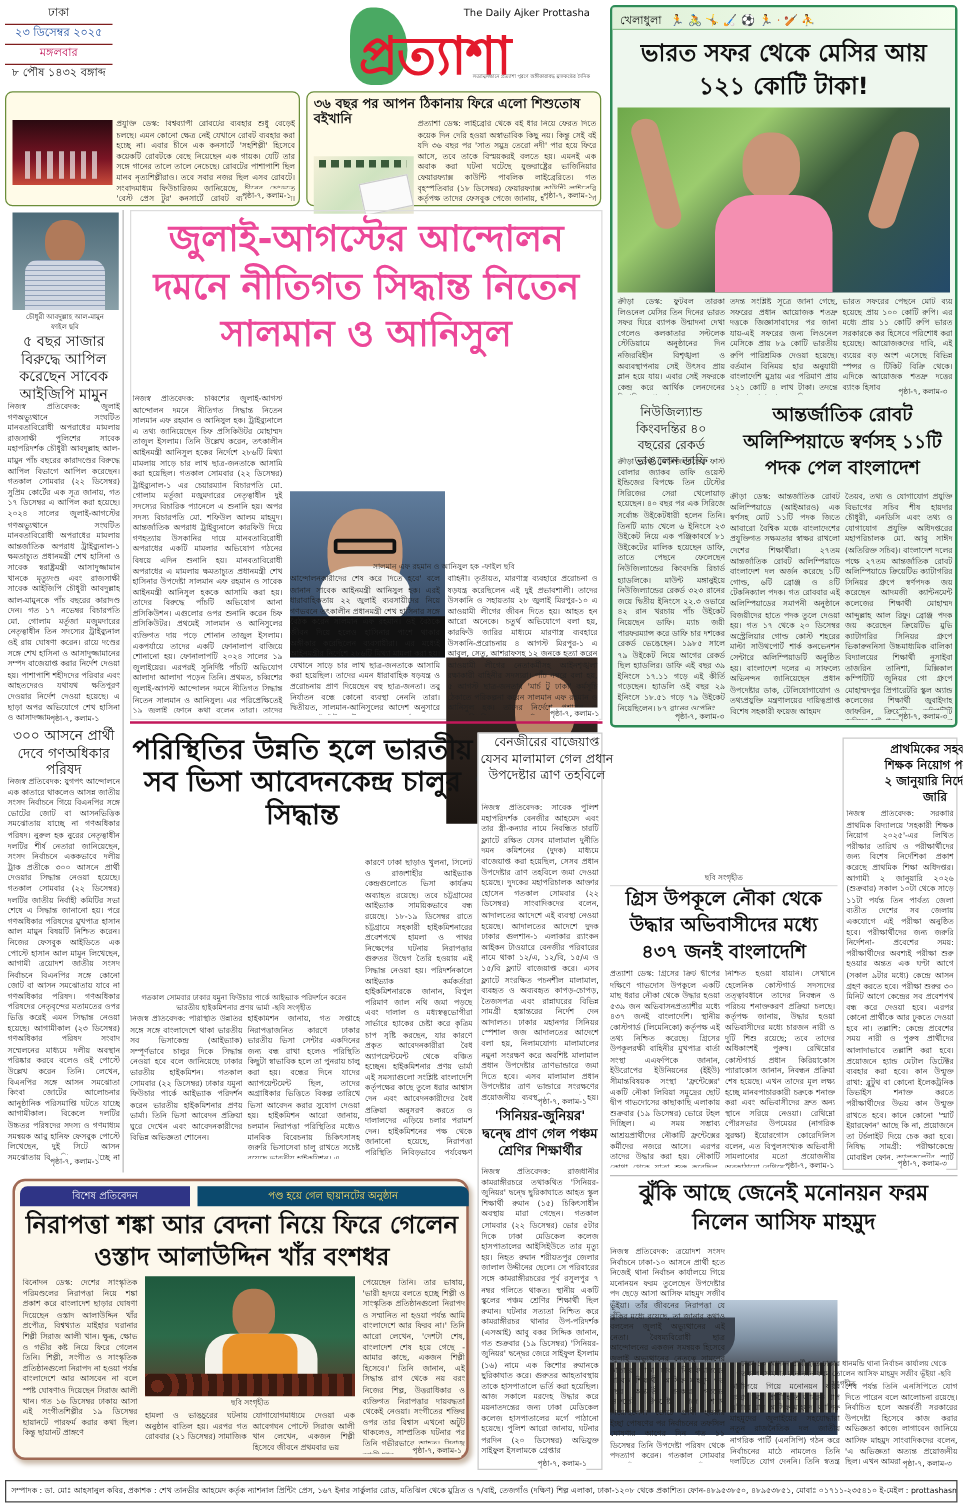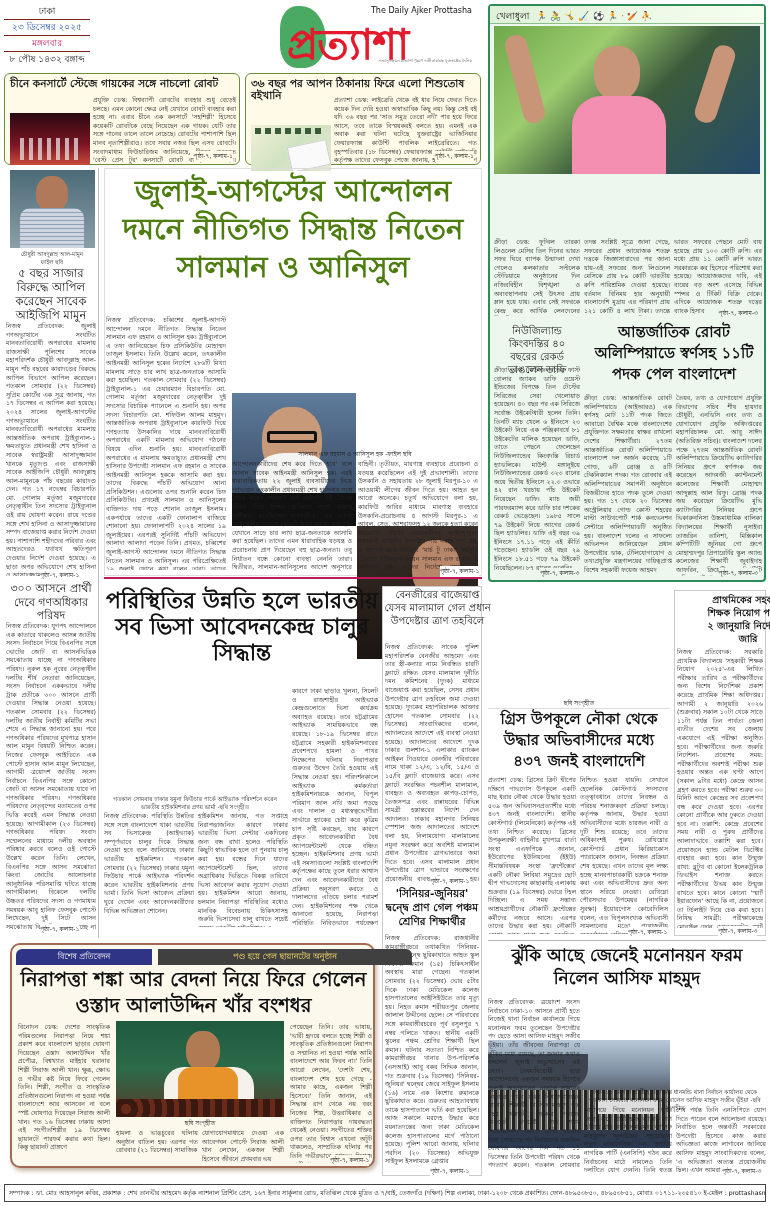--- a/index.html
+++ b/index.html
@@ -21,42 +21,41 @@
 #logo .en{position:absolute;right:0;top:0;font-size:8px;color:#111}
 #logo .tag{position:absolute;right:0;top:52px;font-size:4px;color:#444}
 
 .box{border:1px solid #6b8e3a;border-radius:6px;background:#fffbe8}
 #sports{left:488px;top:4px;width:278px;height:578px;border:2px solid #2e8b57;background:#eef7ee;border-radius:4px}
 #sports-bar{height:18px;background:linear-gradient(90deg,#dff0d8,#f6fff0);border-bottom:1px solid #8bbf8b;font-size:9px;padding:3px 6px;color:#111}
 #sports-bar span.ic{color:#e0662a;margin-left:4px;font-size:9px;letter-spacing:3px}
 
 #special{left:10px;top:943px;width:365px;height:225px;border:2px solid #a06a55;border-radius:10px;background:#fdf8ec;box-shadow:2px 3px 4px #c9b9a8}
 #special .tab1{position:absolute;left:4px;top:4px;width:136px;height:16px;background:#2f3486;color:#fff;font-size:8px;text-align:center;line-height:16px;border-radius:6px 0 0 0}
-#special .tab2{position:absolute;left:146px;top:4px;width:254px;height:16px;background:#404040;color:#ffe26a;font-size:8px;text-align:center;line-height:16px;border-radius:0 6px 0 0}
+#special .tab2{position:absolute;left:146px;top:4px;width:217px;height:16px;background:#0c4a6e;color:#ffe26a;font-size:8px;text-align:center;line-height:16px;border-radius:0 6px 0 0}
 #footer{left:4px;top:1184px;width:762px;height:18px;border:1px solid #444;font-size:6.2px;line-height:16px;padding:0 4px;white-space:nowrap;overflow:hidden}
 </style>
 </head>
 <body>
 
 <div id="date-box" class="abs">
   <div>ঢাকা</div>
   <div style="color:#1e4fa3">২৩ ডিসেম্বর ২০২৫</div>
   <div style="color:#c2185b">মঙ্গলবার</div>
   <div>৮ পৌষ ১৪৩২ বঙ্গাব্দ</div>
 </div>
 
 <div id="logo" class="abs">
   <div class="map"></div>
   <span class="w2">প্রত্যাশা</span>
   <span class="en">The Daily Ajker Prottasha</span>
   <span class="tag">সত্যানুসন্ধানে প্রত্যাশা পূরণে অঙ্গীকারাবদ্ধ মুক্তকণ্ঠের দৈনিক</span>
 </div>
 
 <div class="abs box" style="left:4px;top:73px;width:236px;height:92px">
-  <div class="hl" style="font-size:10.5px;text-align:left;padding:3px 5px 2px;font-weight:bold">চীনে কনসার্টে স্টেজে গায়কের সঙ্গে নাচলো রোবট</div>
   <div class="photo abs" style="left:5px;top:22px;width:80px;height:52px;background:linear-gradient(180deg,#2a0a10,#7a1424 60%,#c84a3a)">
     <div class="abs" style="left:10px;top:25px;width:60px;height:22px;background:repeating-linear-gradient(90deg,#eee 0 4px,transparent 4px 9px);opacity:.7"></div>
   </div>
   <div class="body-text abs" style="left:88px;top:22px;width:143px;height:68px">
     <span>প্রযুক্তি ডেস্ক: বিশ্বব্যাপী রোবটের ব্যবহার শুধু বেড়েই চলছে। এমন কোনো ক্ষেত্র নেই যেখানে রোবট ব্যবহার করা হচ্ছে না। এবার চীনে এক কনসার্টে 'সহশিল্পী' হিসেবে কয়েকটি রোবটকে বেছে নিয়েছেন এক গায়ক। যেটি তার সঙ্গে গানের তালে তালে নেচেছে। রোবটের পাশাপাশি ছিল মানব নৃত্যশিল্পীরাও। তবে সবার নজর ছিল এসব রোবটে। সংবাদমাধ্যম ফিউচারিজম জানিয়েছে, চীনের চেংডুতে 'বেস্ট প্রেস টুর' কনসার্টে রোবট ব্যবহার করা হয়। রোবটগুলোর শরীরে পরানো হয়েছে পোশাক। যা এগুলোকে আরো আকর্ষণীয় করে</span>
   </div>
   <span class="abs" style="right:6px;bottom:2px;font-size:6px;background:#fffbe8">পৃষ্ঠা-৭, কলাম-১</span>
 </div>
 
 <div class="abs box" style="left:245px;top:73px;width:236px;height:92px">
@@ -86,21 +85,21 @@
 </div>
 <span class="abs" style="left:40px;top:570px;font-size:6px;background:#fff">পৃষ্ঠা-৭, কলাম-১</span>
 
 <div class="hl abs" style="left:6px;top:582px;width:90px;font-size:11px;line-height:13.5px">৩০০ আসনে প্রার্থী দেবে গণঅধিকার পরিষদ</div>
 <div class="body-text abs" style="left:6px;top:622px;width:90px;height:308px">
   <span>নিজস্ব প্রতিবেদক: যুগপৎ আন্দোলনে এক কাতারে থাকলেও আসন্ন জাতীয় সংসদ নির্বাচনে গিয়ে বিএনপির সঙ্গে ভোটের জোট বা আসনভিত্তিক সমঝোতায় যাচ্ছে না গণঅধিকার পরিষদ। নুরুল হক নুরের নেতৃত্বাধীন দলটির শীর্ষ নেতারা জানিয়েছেন, সংসদ নির্বাচনে এককভাবে দলীয় ট্রাক প্রতীকে ৩০০ আসনে প্রার্থী দেওয়ার সিদ্ধান্ত নেওয়া হয়েছে। গতকাল সোমবার (২২ ডিসেম্বর) দলটির জাতীয় নির্বাহী কমিটির সভা শেষে এ সিদ্ধান্ত জানানো হয়। পরে গণঅধিকার পরিষদের মুখপাত্র হাসান আল মামুন বিষয়টি নিশ্চিত করেন। নিজের ফেসবুক আইডিতে এক পোস্টে হাসান আল মামুন লিখেছেন, আগামী ত্রয়োদশ জাতীয় সংসদ নির্বাচনে বিএনপির সঙ্গে কোনো জোট বা আসন সমঝোতায় যাবে না গণঅধিকার পরিষদ। গণঅধিকার পরিষদের নেতৃবৃন্দের মতামতের ওপর ভিত্তি করেই এমন সিদ্ধান্ত নেওয়া হয়েছে। আগামীকাল (২৩ ডিসেম্বর) গণঅধিকার পরিষদ সংবাদ সম্মেলনের মাধ্যমে দলীয় অবস্থান পরিষ্কার করবে বলেও ওই পোস্টে উল্লেখ করেন তিনি। লেখেন, বিএনপির সঙ্গে আসন সমঝোতা কিংবা জোটের আলোচনার আনুষ্ঠানিক পরিসমাপ্তি ঘটতে যাচ্ছে আগামীকাল। বিকেলে দলটির উচ্চতর পরিষদের সদস্য ও গণমাধ্যম সমন্বয়ক আবু হানিফ ফেসবুক পোস্টে লিখেছেন, দুই সিটে আসন সমঝোতায় বিএনপির সঙ্গে যাচ্ছে না গণঅধিকার</span>
 </div>
 <span class="abs" style="left:40px;top:924px;font-size:6px;background:#fff">পৃষ্ঠা-৭, কলাম-১</span>
 
 <div class="abs" style="left:104px;top:168px;width:378px;height:408px;border:1px solid #ddd"></div>
-<div class="hl abs" style="left:108px;top:172px;width:370px;font-size:29px;line-height:38px;color:#4d7c0f;font-weight:bold">জুলাই-আগস্টের আন্দোলন দমনে নীতিগত সিদ্ধান্ত নিতেন সালমান ও আনিসুল</div>
+<div class="hl abs" style="left:108px;top:172px;width:370px;font-size:29px;line-height:38px;color:#ec4899;font-weight:bold">জুলাই-আগস্টের আন্দোলন দমনে নীতিগত সিদ্ধান্ত নিতেন সালমান ও আনিসুল</div>
 <div class="body-text abs" style="left:106px;top:316px;width:120px;height:254px">
   <span>নিজস্ব প্রতিবেদক: চব্বিশের জুলাই-আগস্ট আন্দোলন দমনে নীতিগত সিদ্ধান্ত নিতেন সালমান এফ রহমান ও আনিসুল হক। ট্রাইব্যুনালে এ তথ্য জানিয়েছেন চিফ প্রসিকিউটর মোহাম্মদ তাজুল ইসলাম। তিনি উল্লেখ করেন, তৎকালীন আইনমন্ত্রী আনিসুল হকের নির্দেশে ২৮৬টি মিথ্যা মামলায় সাড়ে চার লাখ ছাত্র-জনতাকে আসামি করা হয়েছিল। গতকাল সোমবার (২২ ডিসেম্বর) ট্রাইব্যুনাল-১ এর চেয়ারম্যান বিচারপতি মো. গোলাম মর্তূজা মজুমদারের নেতৃত্বাধীন দুই সদস্যের বিচারিক প্যানেলে এ শুনানি হয়। অপর সদস্য বিচারপতি মো. শফিউল আলম মাহমুদ। আন্তর্জাতিক অপরাধ ট্রাইব্যুনালে কারফিউ দিয়ে গণহত্যায় উসকানির দায়ে মানবতাবিরোধী অপরাধের একটি মামলার অভিযোগ গঠনের বিষয়ে এদিন শুনানি হয়। মানবতাবিরোধী অপরাধের এ মামলায় ক্ষমতাচ্যুত প্রধানমন্ত্রী শেখ হাসিনার উপদেষ্টা সালমান এফ রহমান ও সাবেক আইনমন্ত্রী আনিসুল হককে আসামি করা হয়। তাদের বিরুদ্ধে পাঁচটি অভিযোগ আনা প্রসিকিউশন। এগুলোর ওপর শুনানি করেন চিফ প্রসিকিউটর। প্রথমেই সালমান ও আনিসুলের ব্যক্তিগত দায় পড়ে শোনান তাজুল ইসলাম। একপর্যায়ে তাদের একটি ফোনালাপ বাজিয়ে শোনানো হয়। ফোনালাপটি ২০২৪ সালের ১৯ জুলাইয়ের। এরপরই সুনির্দিষ্ট পাঁচটি অভিযোগ আলাদা আলাদা পড়েন তিনি। প্রথমত, চব্বিশের জুলাই-আগস্ট আন্দোলন দমনে নীতিগত সিদ্ধান্ত নিতেন সালমান ও আনিসুল। এর পরিপ্রেক্ষিতেই ১৯ জুলাই ফোনে কথা বলেন তারা। তাদের কথোপকথনের একপর্যায়ে শোনা যায়- ওদের শেষ করে দেওয়া। অর্থাৎ 'আজ রাতেই কারফিউ জারির মাধ্যমে</span>
 </div>
 <div class="photo abs" style="left:232px;top:315px;width:124px;height:133px;background:linear-gradient(180deg,#5f7c9c,#2d3e56)">
   <div class="abs" style="left:30px;top:14px;width:60px;height:70px;border-radius:45%;background:#c89a7a"></div>
   <div class="abs" style="left:35px;top:38px;width:50px;height:12px;border:3px solid #111;border-radius:3px"></div>
   <div class="abs" style="left:24px;top:60px;width:72px;height:50px;border-radius:40% 40% 50% 50%;background:#f4f4f2"></div>
   <div class="abs" style="left:0;top:100px;width:124px;height:33px;background:#111"></div>
 </div>
 <div class="photo abs" style="left:357px;top:315px;width:121px;height:133px;background:linear-gradient(180deg,#3a2e28,#1c1612)">
@@ -117,20 +116,21 @@
   <span>বাহিনী। তৃতীয়ত, মারণাস্ত্র ব্যবহারে প্ররোচনা ও ষড়যন্ত্র করেছিলেন এই দুই প্রভাবশালী। তাদের উসকানি ও সহায়তায় ২৮ জুলাই মিরপুর-১০ এ আওয়ামী লীগের জীবন দিতে হয়। আহত হন আরো অনেকে। চতুর্থ অভিযোগে বলা হয়, কারফিউ জারির মাধ্যমে মারণাস্ত্র ব্যবহারে উসকানি-প্ররোচনায় ৪ আগস্ট মিরপুর-১ এ আবুল, সেতু, আশরাফসহ ১২ জনকে হত্যা করেন আওয়ামী লীগের নেতাকর্মীসহ আইনশৃঙ্খলা রক্ষাকারী বাহিনীর সদস্যরা। পাঁচ নম্বরে বলা হয়, ৫ আগস্ট ছাত্র-জনতার 'মার্চ টু ঢাকা' কর্মসূচি ঠেকাতে পরিকল্পনা করেন সালমান এফ রহমান ও আনিসুল হক। তাদের নির্দেশে প্রশাসন ও আওয়ামী লীগের হামলায় মিরপুর-২, ১০ ও ১৩ নম্বরে আল-আমিন, আশরাফুল,</span>
 </div>
 <span class="abs" style="left:440px;top:566px;font-size:6px;background:#fff">পৃষ্ঠা-৭, কলাম-১</span>
 <div class="rule" style="left:104px;top:577px;width:378px;height:2px;background:#c2185b"></div>
 
 <div id="sports" class="abs">
   <div id="sports-bar">
     <span>খেলাধুলা</span>
     <span class="ic">🏃🚴🤸🏑⚽🏃·🏏⛹</span>
   </div>
+  <div class="hl" style="font-size:19px;line-height:26px;padding:6px 4px 2px;font-weight:bold">ভারত সফর থেকে মেসির আয় ১২১ কোটি টাকা!</div>
   <div class="photo" style="margin:2px 4px 0;width:266px;height:148px;background:linear-gradient(135deg,#6ea84a 0%,#9ccc6e 30%,#3c5c3c 55%,#244a6a 100%)">
     <div class="abs" style="left:100px;top:20px;width:46px;height:54px;border-radius:45%;background:#c99578"></div>
     <div class="abs" style="left:78px;top:70px;width:94px;height:78px;background:#f48fb1;border-radius:30px 30px 0 0"></div>
     <div class="abs" style="left:20px;top:8px;width:22px;height:90px;background:#c99578;border-radius:10px;transform:rotate(-15deg)"></div>
     <div class="abs" style="left:210px;top:18px;width:22px;height:80px;background:#c99578;border-radius:10px;transform:rotate(18deg)"></div>
   </div>
   <div class="body-text abs" style="left:4px;top:232px;width:86px;height:78px"><span>ক্রীড়া ডেস্ক: ফুটবল তারকা লিওনেল মেসির তিন দিনের ভারত সফর ঘিরে ব্যাপক উন্মাদনা দেখা গেলেও কলকাতার সল্টলেক স্টেডিয়ামে অনুষ্ঠানের দিন নজিরবিহীন বিশৃঙ্খলা ও অব্যবস্থাপনায় সেই উৎসব প্রায় ম্লান হয়ে যায়। এবার সেই সফরকে কেন্দ্র করে আর্থিক লেনদেনের বিস্তারিত তথ্য সামনে এসেছে।</span></div>
   <div class="body-text abs" style="left:94px;top:232px;width:86px;height:78px"><span>তদন্ত সংশ্লিষ্ট সূত্রে জানা গেছে, সফরের প্রধান আয়োজক শতদ্রু দত্তকে জিজ্ঞাসাবাদের পর জানা যায়-এই সফরের জন্য লিওনেল মেসিকে প্রায় ৮৯ কোটি ভারতীয় রুপি পারিশ্রমিক দেওয়া হয়েছে। বর্তমান বিনিময় হার অনুযায়ী বাংলাদেশি মুদ্রায় এর পরিমাণ প্রায় ১২১ কোটি ৪ লাখ টাকা। তদন্তে আরো জানা গেছে, মেসির</span></div>
   <div class="body-text abs" style="left:184px;top:232px;width:88px;height:78px"><span>ভারত সফরের পেছনে মোট ব্যয় হয়েছে প্রায় ১০০ কোটি রুপি। এর মধ্যে প্রায় ১১ কোটি রুপি ভারত সরকারকে কর হিসেবে পরিশোধ করা হয়েছে। আয়োজকদের দাবি, এই ব্যয়ের বড় অংশ এসেছে বিভিন্ন স্পন্সর ও টিকিট বিক্রি থেকে। এদিকে আয়োজক শতদ্রু দত্তের ব্যাংক হিসাব</span></div>
   <span class="abs" style="right:6px;top:302px;font-size:6px;background:#eef7ee">পৃষ্ঠা-৭, কলাম-৩</span>

